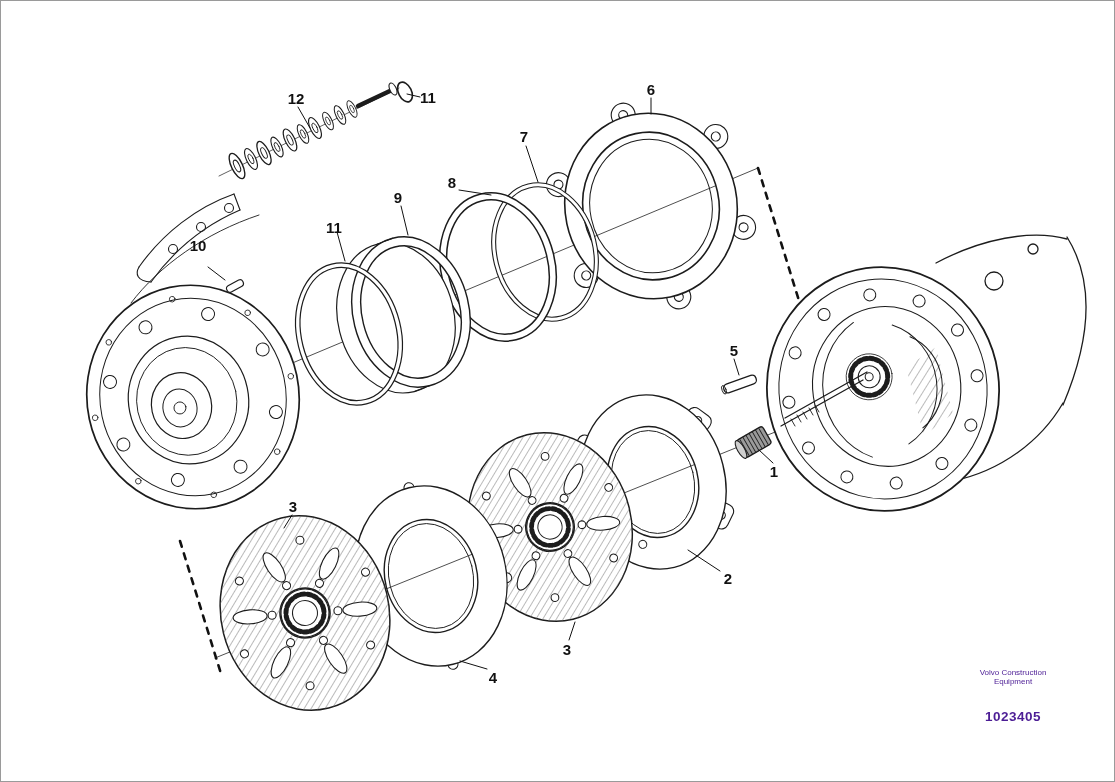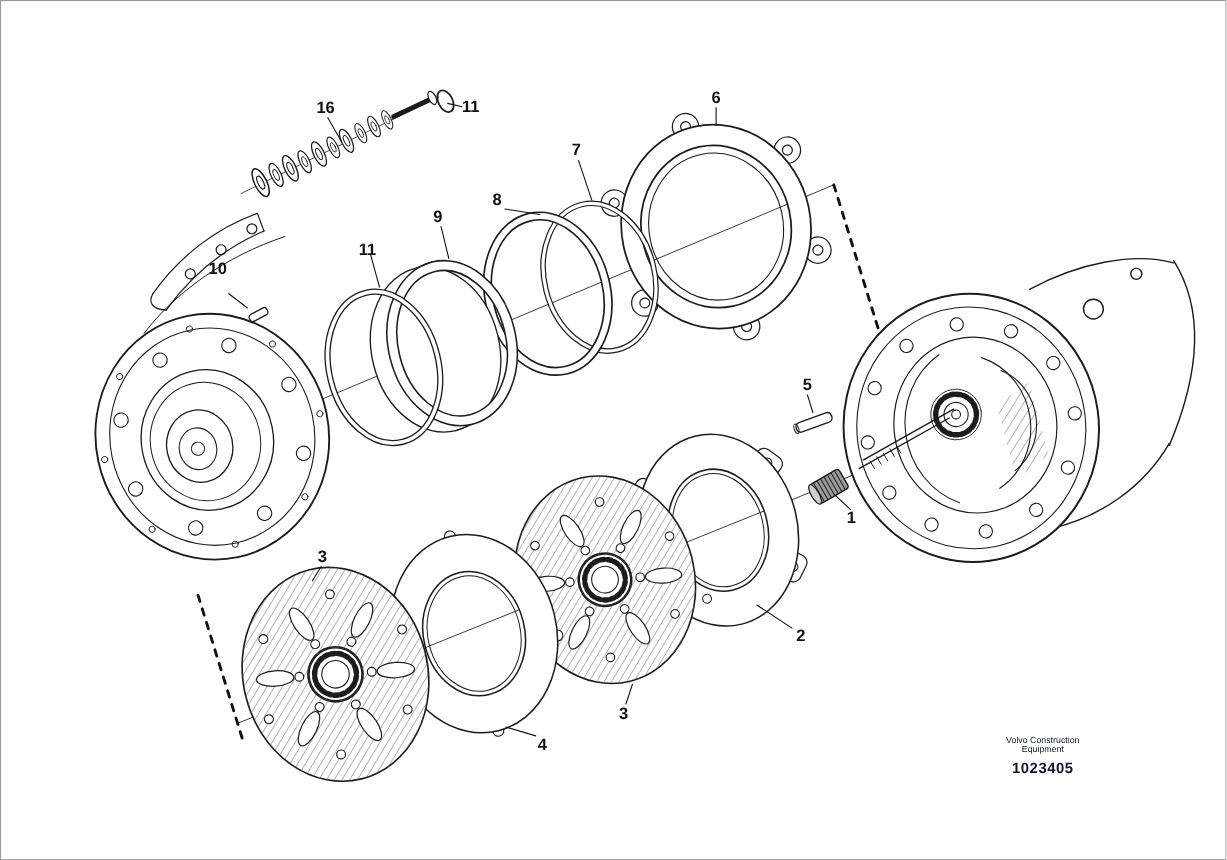--- a/index.html
+++ b/index.html
@@ -3,23 +3,23 @@
 <meta charset="utf-8">
 <style>
   html,body{margin:0;padding:0;background:#e9e9e9;}
   #page{position:relative;width:1115px;height:782px;background:#ffffff;
         border:1px solid #9a9a9a;box-sizing:border-box;overflow:hidden;
         font-family:"Liberation Sans",sans-serif;}
   #art{position:absolute;left:0;top:0;}
   .callout{position:absolute;transform:translate(-50%,-50%);
            font:700 15px "Liberation Sans",sans-serif;color:#111;
            user-select:none;white-space:nowrap;}
-  #footer{position:absolute;left:888px;top:667px;width:118px;text-align:center;color:#0f172a;}
+  #footer{position:absolute;left:953px;top:667px;width:118px;text-align:center;color:#4c1d95;}
   #footer .brand{font:400 8px/9px "Liberation Sans",sans-serif;}
-  #footer .pn{font:700 13.5px "Liberation Sans",sans-serif;margin-top:5px;letter-spacing:.5px;}
+  #footer .pn{font:700 13.5px "Liberation Sans",sans-serif;margin-top:23px;letter-spacing:.5px;}
 </style>
 </head>
 <body>
 
 <div id="page">
 
 <svg id="art" width="1115" height="782" viewBox="0 0 1115 782">
   <defs>
     <pattern id="hatch" patternUnits="userSpaceOnUse" width="6" height="6" patternTransform="rotate(45)">
       <line x1="0" y1="0" x2="0" y2="6" stroke="#666" stroke-width="0.9"></line>
@@ -343,21 +343,21 @@
 <span class="callout" style="left:292px;top:505px">3</span>
 <span class="callout" style="left:566px;top:648px">3</span>
 <span class="callout" style="left:492px;top:676px">4</span>
 <span class="callout" style="left:733px;top:349px">5</span>
 <span class="callout" style="left:650px;top:88px">6</span>
 <span class="callout" style="left:523px;top:135px">7</span>
 <span class="callout" style="left:451px;top:181px">8</span>
 <span class="callout" style="left:397px;top:196px">9</span>
 <span class="callout" style="left:197px;top:244px">10</span>
 <span class="callout" style="left:333px;top:226px">11</span>
-<span class="callout" style="left:295px;top:97px">16</span>
+<span class="callout" style="left:295px;top:97px">12</span>
 <span class="callout" style="left:427px;top:96px">11</span>
 
 <div id="footer">
   <div class="brand">Volvo Construction</div>
   <div class="brand">Equipment</div>
   <div class="pn">1023405</div>
 </div>
 
 </div>
 

